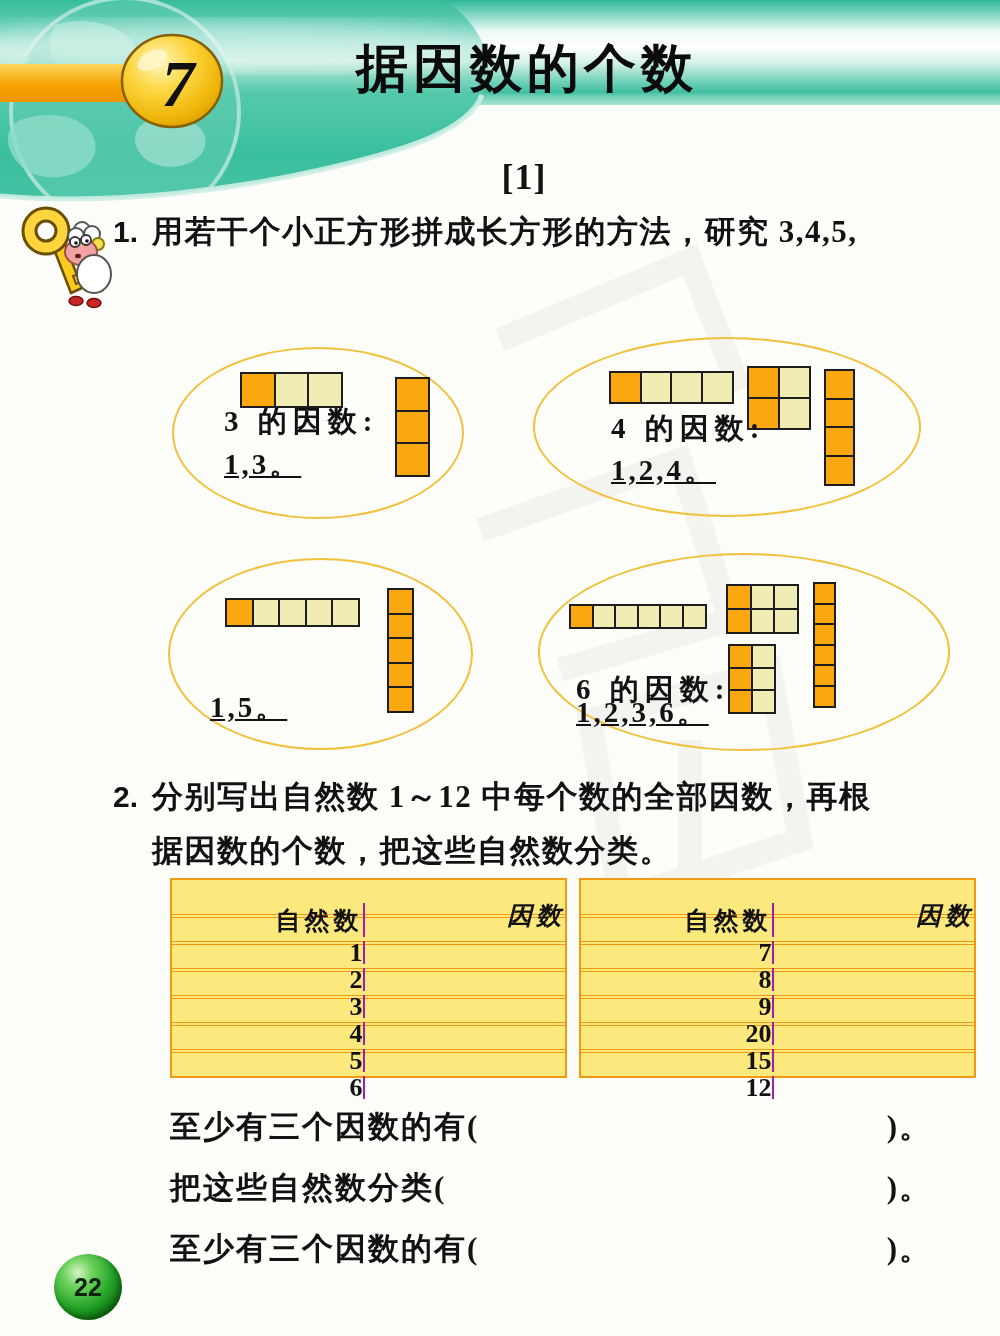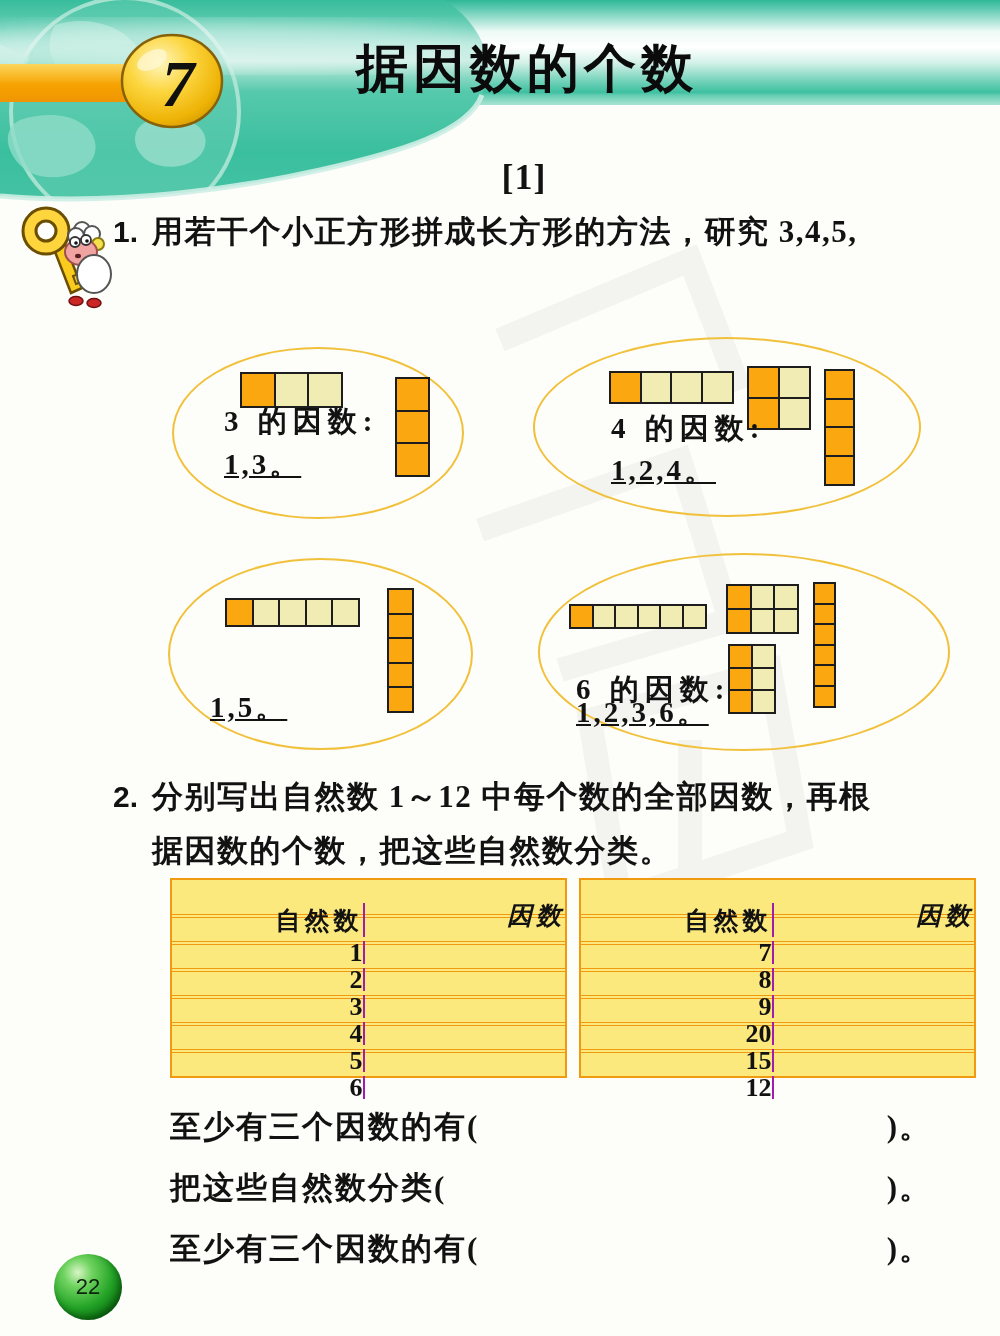--- a/index.html
+++ b/index.html
@@ -60,21 +60,21 @@
   .blank-line { display:flex; height:61px; font-size:31px; font-weight:bold; letter-spacing:2px; }
   .blank-gap { flex:1; }
 
   
   .page-circle {
     position:absolute; left:54px; top:1254px; width:68px; height:66px; border-radius:50%;
     background:radial-gradient(circle at 35% 28%, #d8f5c6 0%, #6fd35f 22%, #22a226 55%, #0a6d10 85%, #06500b 100%);
     display:flex; align-items:center; justify-content:center;
     box-shadow: inset -3px -4px 6px rgba(0,40,0,.45);
   }
-  .page-circle span { font-family:"Liberation Sans", sans-serif; font-weight:normal; font-size:22px; color:#0c230c; }
+  .page-circle span { font-family:"Liberation Sans", sans-serif; font-weight:bold; font-size:25px; color:#0c230c; }
 </style>
 </head>
 <body>
 
 <div class="page">
 
   <svg class="header-svg" width="1000" height="218" viewBox="0 0 1000 218">
     <defs>
       <linearGradient id="band" x1="0" y1="0" x2="0" y2="105" gradientUnits="userSpaceOnUse">
         <stop offset="0" stop-color="#2eb897"></stop>

